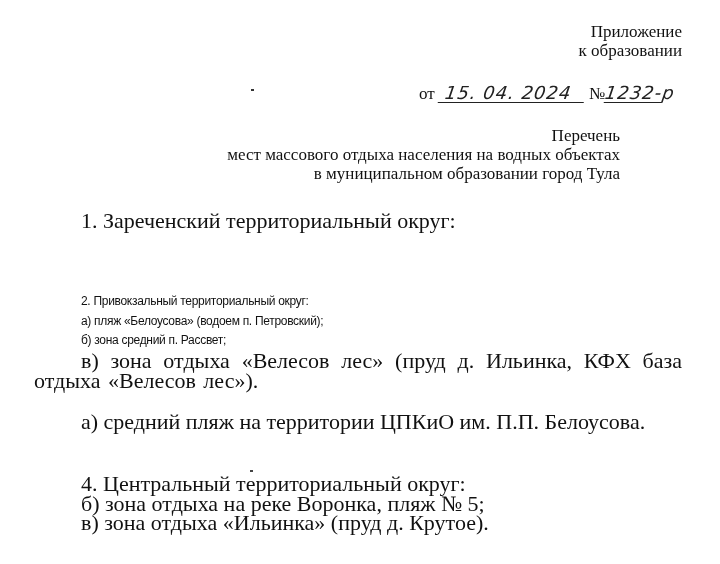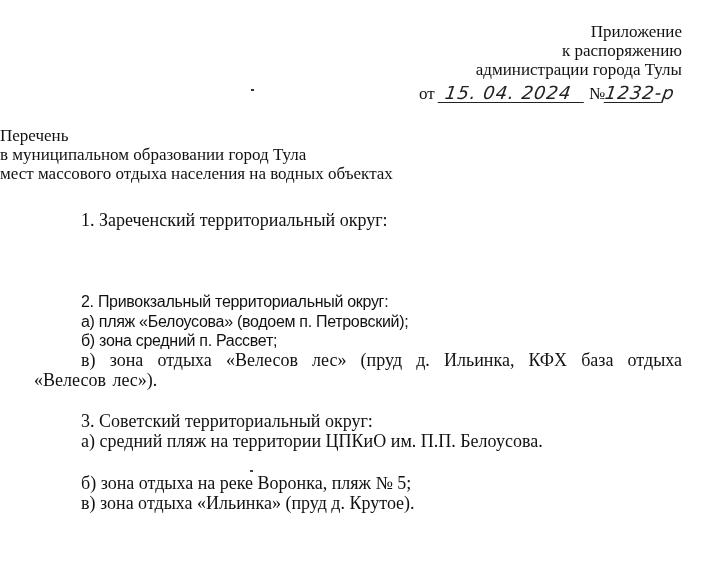--- a/index.html
+++ b/index.html
@@ -17,70 +17,69 @@
   .sign-row .lbl { vertical-align: baseline; }
   .hand {
     display: inline-block; font-family: "DejaVu Sans", sans-serif; font-style: italic;
     font-size: 18px; color: #222; border-bottom: 1px solid #222; line-height: 18px;
     letter-spacing: 1px; transform: skewX(-8deg);
   }
   .date { width: 140px; padding-left: 6px; }
   .num { width: 58px; }
   .speck { position: absolute; left: 251px; top: 89px; width: 3px; height: 2px; background: #333; }
   .speck2 { position: absolute; left: 250px; top: 470px; width: 3px; height: 2px; background: #444; }
-  .title { position: absolute; left: 0; width: 620px; text-align: left; font-size: 17px; line-height: 19px; }
+  .title { position: absolute; left: 0; width: 620px; text-align: right; font-size: 17px; line-height: 19px; }
   .title span { display: block; }
-  .body { position: absolute; left: 34px; width: 648px; font-size: 18px; line-height: 19.5px; }
+  .body { position: absolute; left: 34px; width: 648px; font-size: 22px; line-height: 19.5px; }
   .p { text-indent: 47px; margin: 0; }
   .just { text-align: justify; text-align-last: left; word-spacing: 2px; }
-  .narrow { font-family: "Liberation Sans Narrow", "Liberation Sans", sans-serif; font-size: 16px; letter-spacing: -0.3px; }
+  .narrow { font-family: "Liberation Sans Narrow", "Liberation Sans", sans-serif; font-size: 12px; letter-spacing: -0.3px; }
 </style>
 </head>
 <body>
 
 <div class="page">
 
   <div class="hdr" style="top:22px;">
     <span class="hdr-line">Приложение</span>
-    <span class="hdr-line">к распоряжению</span>
-    <span class="hdr-line">администрации города Тулы</span>
+    <span class="hdr-line">к образовании</span>
   </div>
 
   <div class="sign-row">
     <span class="lbl">от</span>
     <span class="hand date">15. 04. 2024</span>
     <span class="lbl">№</span><span class="hand num">1232-р</span>
   </div>
 
   <div class="speck"></div>
 
   <div class="title" style="top:126px;">
     <span>Перечень</span>
+    <span>мест массового отдыха населения на водных объектах</span>
     <span>в муниципальном образовании город Тула</span>
-    <span>мест массового отдыха населения на водных объектах</span>
   </div>
 
   <div class="body" style="top:211px;">
     <p class="p">1. Зареченский территориальный округ:</p>
   </div>
 
   <div class="body narrow" style="top:292px;">
     <p class="p">2. Привокзальный территориальный округ:</p>
     <p class="p">а) пляж «Белоусова» (водоем п. Петровский);</p>
     <p class="p">б) зона средний п. Рассвет;</p>
   </div>
   <div class="body" style="top:351px;">
     <p class="p just">в) зона отдыха «Велесов лес» (пруд д. Ильинка, КФХ база отдыха «Велесов лес»).</p>
   </div>
 
   <div class="body" style="top:412px;">
-    <p class="p">3. Советский территориальный округ:</p>
     <p class="p">а) средний пляж на территории ЦПКиО им. П.П. Белоусова.</p>
   </div>
 
   <div class="speck2"></div>
 
   <div class="body" style="top:474px;">
+    <p class="p">4. Центральный территориальный округ:</p>
     <p class="p">б) зона отдыха на реке Воронка, пляж № 5;</p>
     <p class="p">в) зона отдыха «Ильинка» (пруд д. Крутое).</p>
   </div>
 
 </div>
 
 </body></html>

